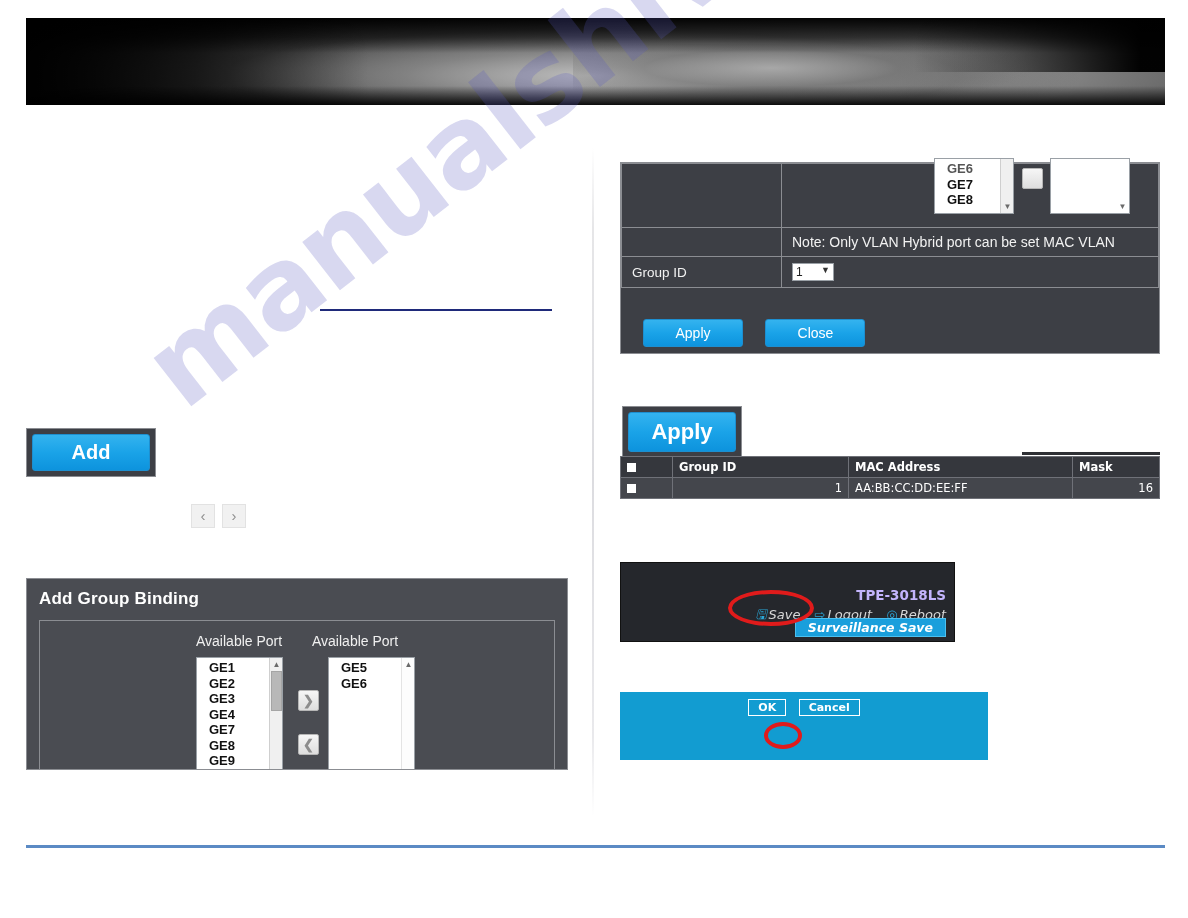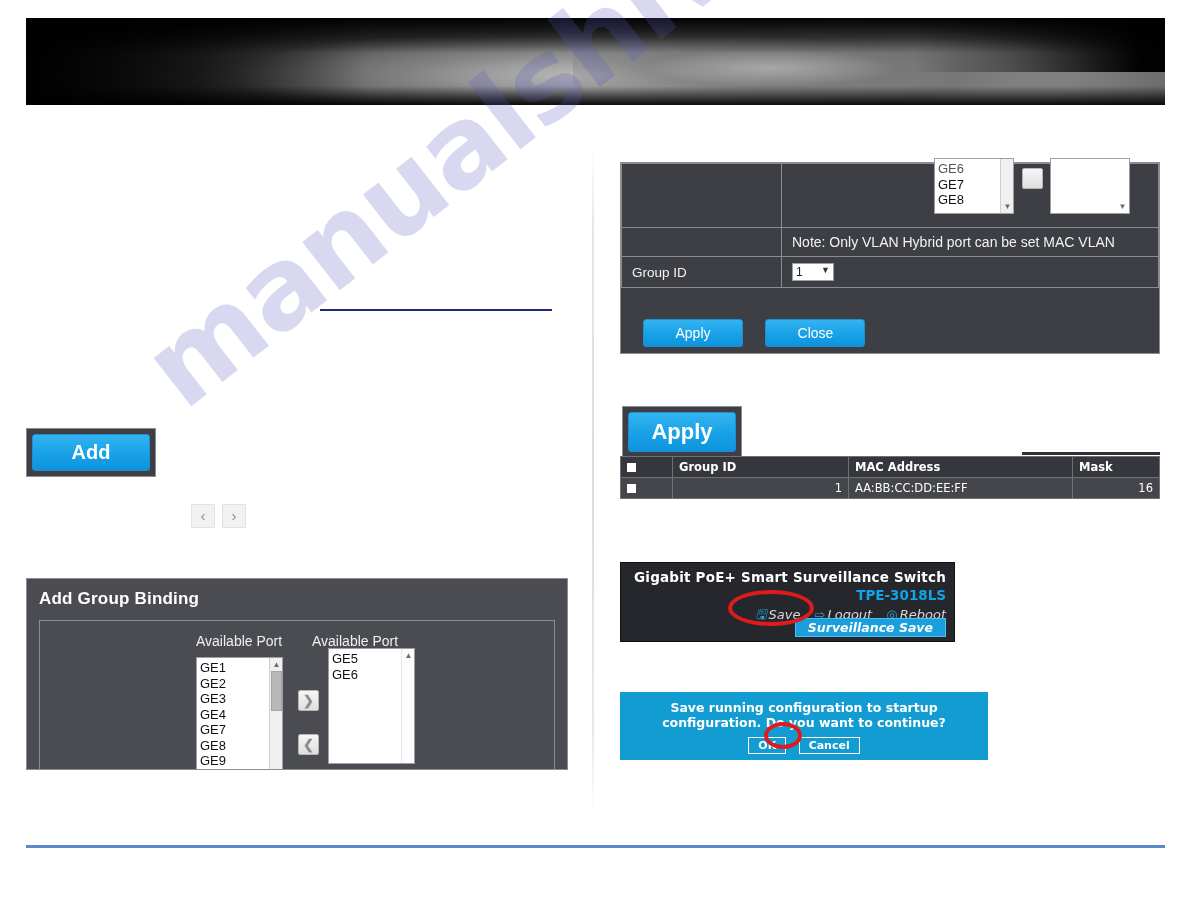--- a/index.html
+++ b/index.html
@@ -86,21 +86,21 @@
   }
   .lbl-cell { width:160px; }
 
   
   .listbox {
     background:#fff; border:1px solid #9aa0a6;
     color:#111; font-size:13px;
     overflow:hidden; position:relative;
     font-family:"Liberation Sans", sans-serif;
   }
-  .listbox ul { list-style:none; margin:0; padding:2px 0 0 3px; }
+  .listbox ul { list-style:none; margin:0; padding:2px 0 0 12px;font-weight:bold; }
   .listbox li { line-height:15.5px; white-space:nowrap; }
   .vscroll {
     position:absolute; right:0; top:0; width:13px; height:100%;
     background:#f0f0f0; border-left:1px solid #cfcfcf;
   }
   .vscroll .arrow-up, .vscroll .arrow-dn {
     position:absolute; left:2px; width:9px; height:9px;
     font-size:8px; color:#6a6a6a; text-align:center; line-height:9px;
   }
   .vscroll .arrow-up { top:2px; }
@@ -172,21 +172,21 @@
     background:#25272c; border:1px solid #111;
     color:#e9e9e9; overflow:hidden;
   }
   #devpanel .l1 {
     position:absolute; right:8px; top:6px;
     font-size:13.5px; font-weight:bold; letter-spacing:.2px; color:#ffffff;
     font-family:"DejaVu Sans", sans-serif;
   }
   #devpanel .l2 {
     position:absolute; right:8px; top:24px;
-    font-size:13.5px; font-weight:bold; color:#0ea5e9;
+    font-size:13.5px; font-weight:bold; color:#c4b5fd;
     font-family:"DejaVu Sans", sans-serif;
   }
   #devpanel .actions {
     position:absolute; right:8px; top:42px;
     font-size:13px; color:#d8d8d8;
     font-family:"DejaVu Sans", sans-serif;
   }
   #devpanel .actions .act { display:inline-block; margin-left:10px;font-style:italic; }
   #devpanel .gl { color:#2aa7d8; font-size:13px; margin-right:2px; }
   #devpanel .mode {
@@ -339,39 +339,37 @@
         <span class="tinychk"></span>
       </td>
       <td class="num">1</td>
       <td>AA:BB:CC:DD:EE:FF</td>
       <td class="num">16</td>
     </tr>
   </tbody>
 </table>
 
 <div id="devpanel">
-  <div class="l1">Gigabit PoE+ Smart Surveillance Switch</div>
   <div class="l2">TPE-3018LS</div>
   <div class="actions">
     <span class="act">
       <span class="gl">🖫</span><span>Save</span>
     </span>
     <span class="act">
       <span class="gl">⇨</span><span>Logout</span>
     </span>
     <span class="act">
       <span class="gl">◎</span><span>Reboot</span>
     </span>
   </div>
   <div class="mode">Surveillance Save</div>
 </div>
 <div class="redcircle" style="left:728px; top:590px; width:86px; height:36px;"></div>
 
 <div id="savedlg">
-  <div class="msg">Save running configuration to startup configuration. Do you want to continue?</div>
   <div class="btns">
     <span class="dbtn">OK</span>
     <span class="dbtn">Cancel</span>
   </div>
 </div>
 <div class="redcircle" style="left:764px; top:722px; width:38px; height:27px;"></div>
 
 <div class="btn-wrap" style="left:26px; top:428px; width:130px;">
   <span class="btn-blue big" style="display:block; width:100%; font-size:20px;">Add</span>
 </div>
@@ -400,21 +398,21 @@
       </ul>
       <div class="vscroll">
         <div class="arrow-up">▲</div>
         <div class="thumb" style="top:13px; height:40px;"></div>
       </div>
     </div>
 
     <div class="movebtn" style="left:258px; top:69px;">❯</div>
     <div class="movebtn" style="left:258px; top:113px;">❮</div>
 
-    <div class="listbox" style="position:absolute; left:288px; top:27px; width:87px; height:116px;">
+    <div class="listbox" style="position:absolute; left:288px; top:36px; width:87px; height:116px;">
       <ul>
         <li>GE5</li>
         <li>GE6</li>
       </ul>
       <div class="vscroll" style="background:#fdfdfd; border-left:1px solid #e4e4e4;">
         <div class="arrow-up">▲</div>
       </div>
     </div>
   </div>
 </div>

